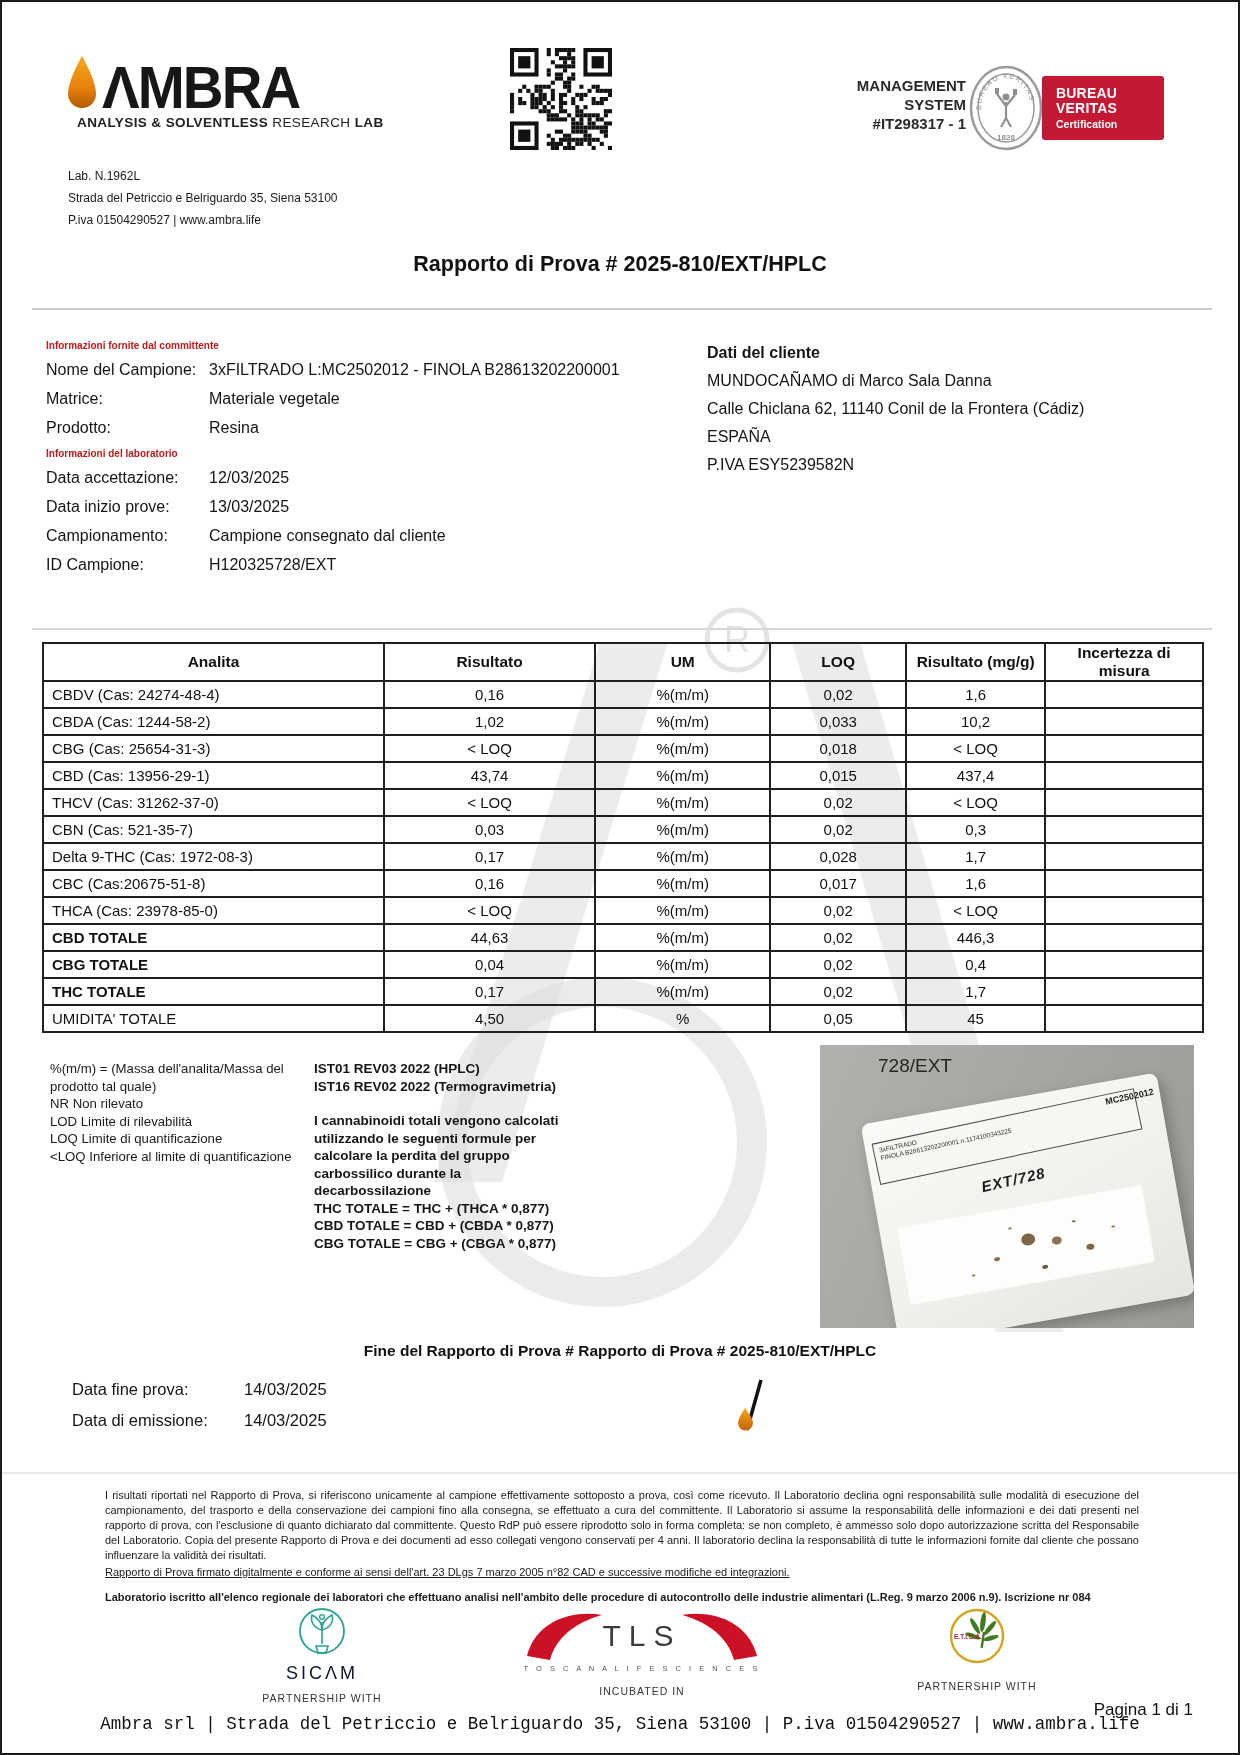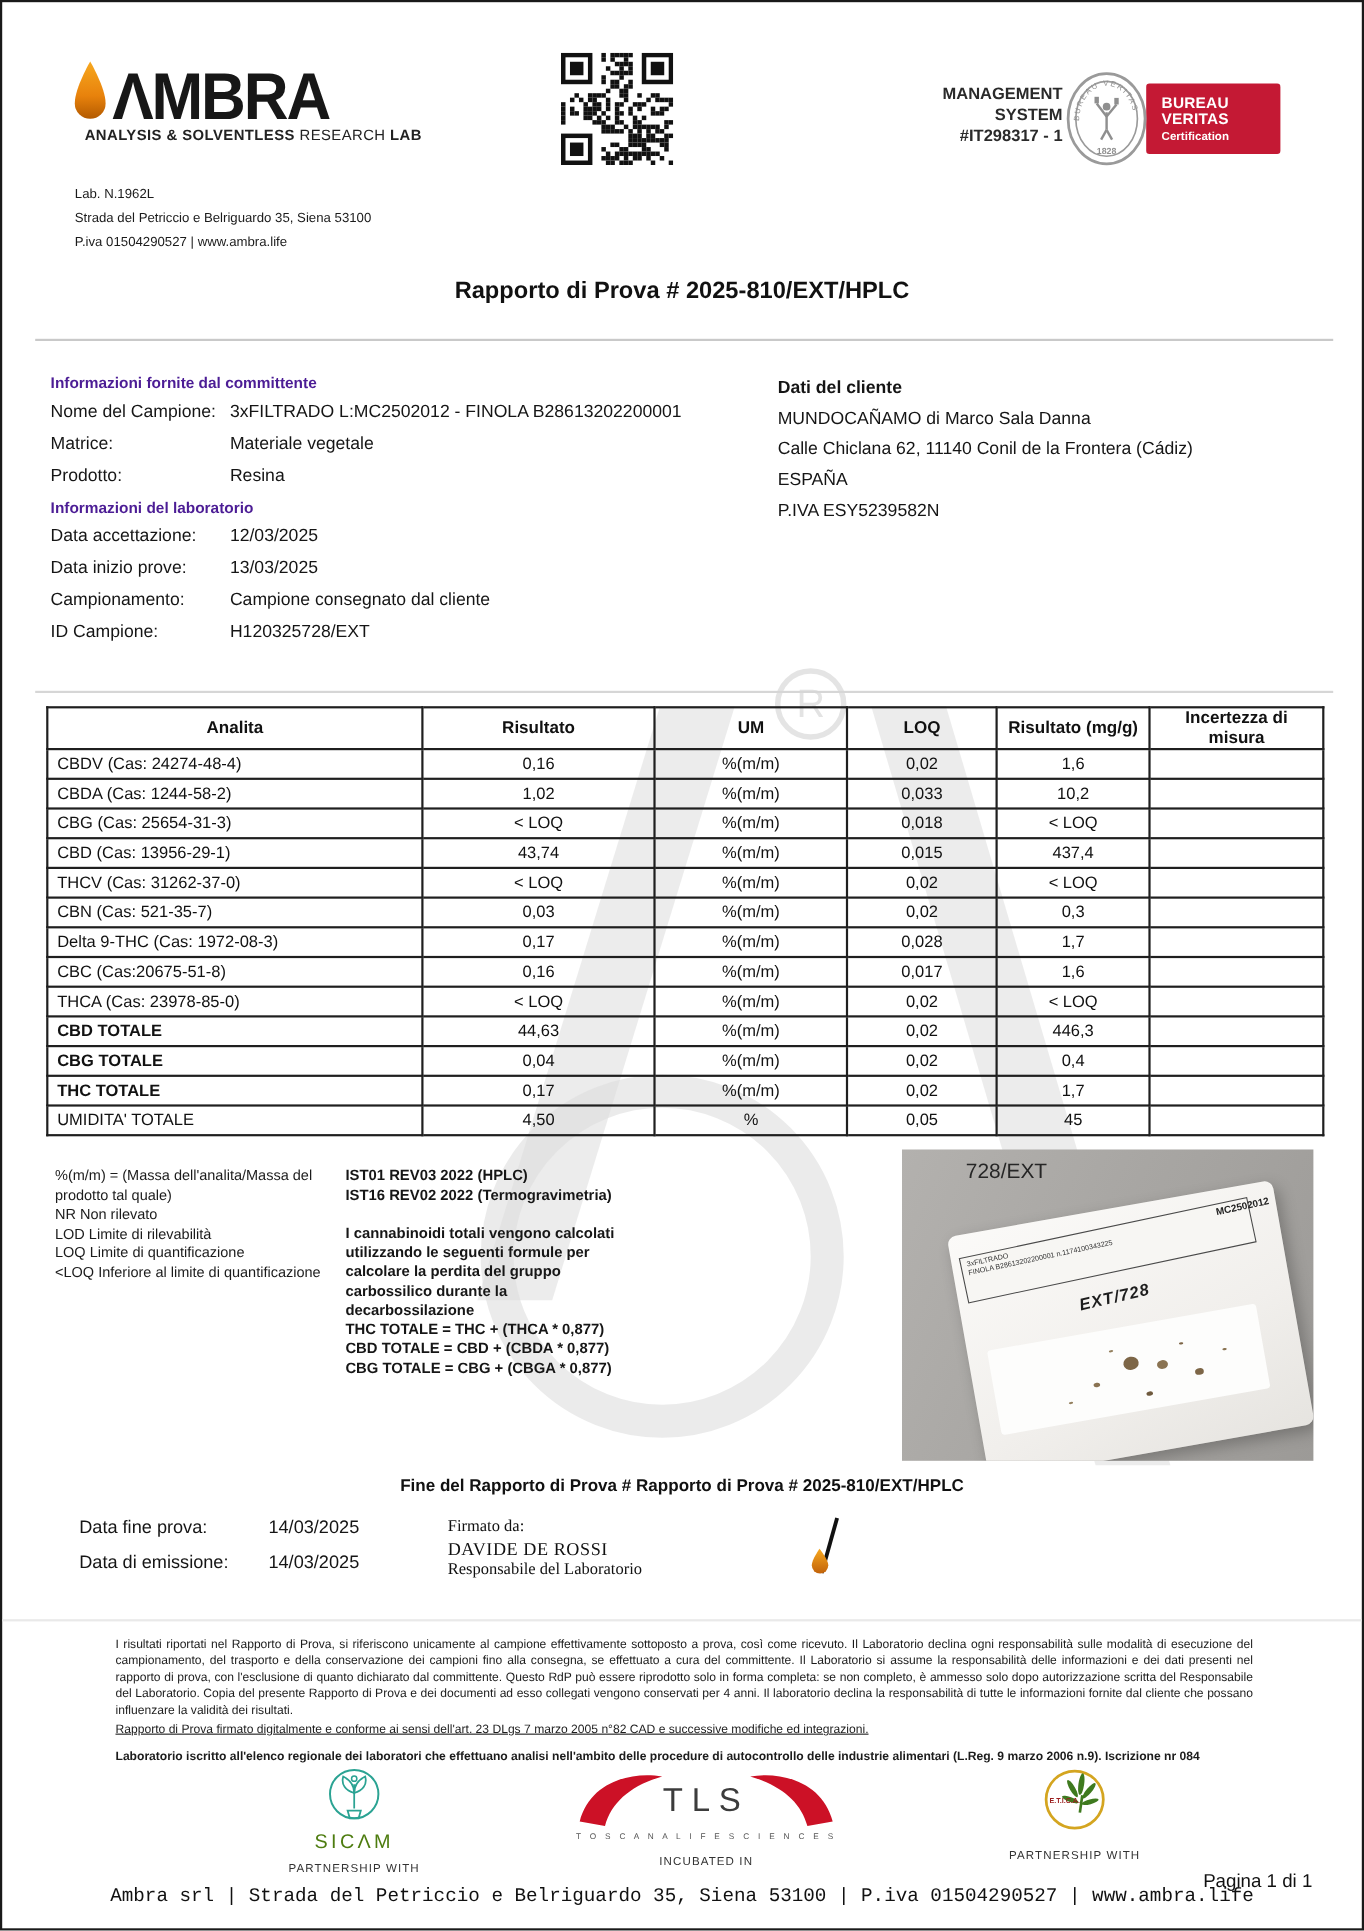--- a/index.html
+++ b/index.html
@@ -29,21 +29,21 @@
   .bv-sub{color:#fff;font-size:10.5px;font-weight:700;margin-top:2px;}
   .bv-seal{left:966px;top:62px;width:76px;height:88px;z-index:2;}
 
   
   .rtitle{left:0;top:250px;width:100%;text-align:center;font-size:21.5px;font-weight:700;color:#111;}
   .hr1{left:30px;top:306px;width:1180px;height:2px;background:#c9c9c9;}
   .hr2{left:30px;top:626px;width:1180px;height:2px;background:#d6d6d6;}
 
   
   .info-left{left:44px;top:338px;width:620px;}
-  .sec-title{font-size:14px;font-weight:800;margin-bottom:10px;color:#4c1d95;}
+  .sec-title{font-size:10px;font-weight:800;margin-bottom:10px;color:#b91c1c;}
   .frow{display:flex;margin-bottom:11px;font-size:16px;}
   .flabel{width:163px;flex:none;}
   .fvalue{flex:1;}
   .info-right{left:705px;top:342px;width:480px;}
   .cl-title{font-size:16px;font-weight:800;margin-bottom:10px;}
   .cline{font-size:16px;margin-bottom:10px;}
 
   
   .rtable{left:40px;top:640px;width:1162px;}
   table{border-collapse:collapse;width:100%;background:transparent;}
@@ -94,21 +94,21 @@
   .legal{left:103px;top:1486px;width:1034px;color:#1c1c1c;}
   .legal p{margin:0;font-size:11px;line-height:15px;text-align:justify;}
   .legal .p2{margin-top:2px;text-align:left;text-decoration:underline;}
   .legal .p3{margin-top:10px;font-weight:800;text-align:left;font-size:11px;}
 
   
   .partner{text-align:center;}
   .p-sicam{left:255px;top:1604px;width:130px;}
   .p-tls{left:500px;top:1606px;width:280px;}
   .p-etica{left:905px;top:1604px;width:140px;}
-  .sicam-name{font-size:18px;letter-spacing:3px;color:#4d7c0f;margin-top:1px;}
+  .sicam-name{font-size:18px;letter-spacing:3px;color:#0f172a;margin-top:1px;}
   .tls-sub{font-size:7.5px;letter-spacing:3px;color:#555;margin-top:-4px;}
   .p-caption{font-size:10.5px;letter-spacing:1px;color:#333;margin-top:8px;}
   .p-tls .p-caption{margin-top:12px;}
   .p-etica .p-caption{margin-top:10px;}
 
   
   .footer-line{left:0;top:1712px;width:100%;text-align:center;font-size:17.5px;color:#111;font-family:Liberation Mono, monospace;}
   .page-num{right:45px;top:1698px;font-size:17px;color:#111;}
 </style>
 </head>
@@ -593,25 +593,20 @@
       <div class="drow">
           <span class="dlabel">Data fine prova:</span>
           <span>14/03/2025</span>
         </div>
       <div class="drow">
           <span class="dlabel">Data di emissione:</span>
           <span>14/03/2025</span>
         </div>
     </div>
 
-    <div class="abs sig">
-      <div class="sig-firmato">Firmato da:</div>
-      <div class="sig-name">DAVIDE DE ROSSI</div>
-      <div class="sig-role">Responsabile del Laboratorio</div>
-    </div>
 
     <svg class="abs sig-mark" viewBox="0 0 30 54">
       <defs>
         <linearGradient id="g2" x1="0" y1="0" x2="0" y2="1">
           <stop offset="0" stop-color="#f7a81f"></stop>
             <stop offset="1" stop-color="#c2630a"></stop>
         </linearGradient>
       </defs>
       <line x1="24" y1="2" x2="10" y2="52" stroke="#111" stroke-width="3.5"></line>
       <path d="M8,30 C8,30 1,40 1,45 a7.5,7.5 0 0 0 15,0 C16,40 8,30 8,30 Z" fill="url(#g2)"></path>

